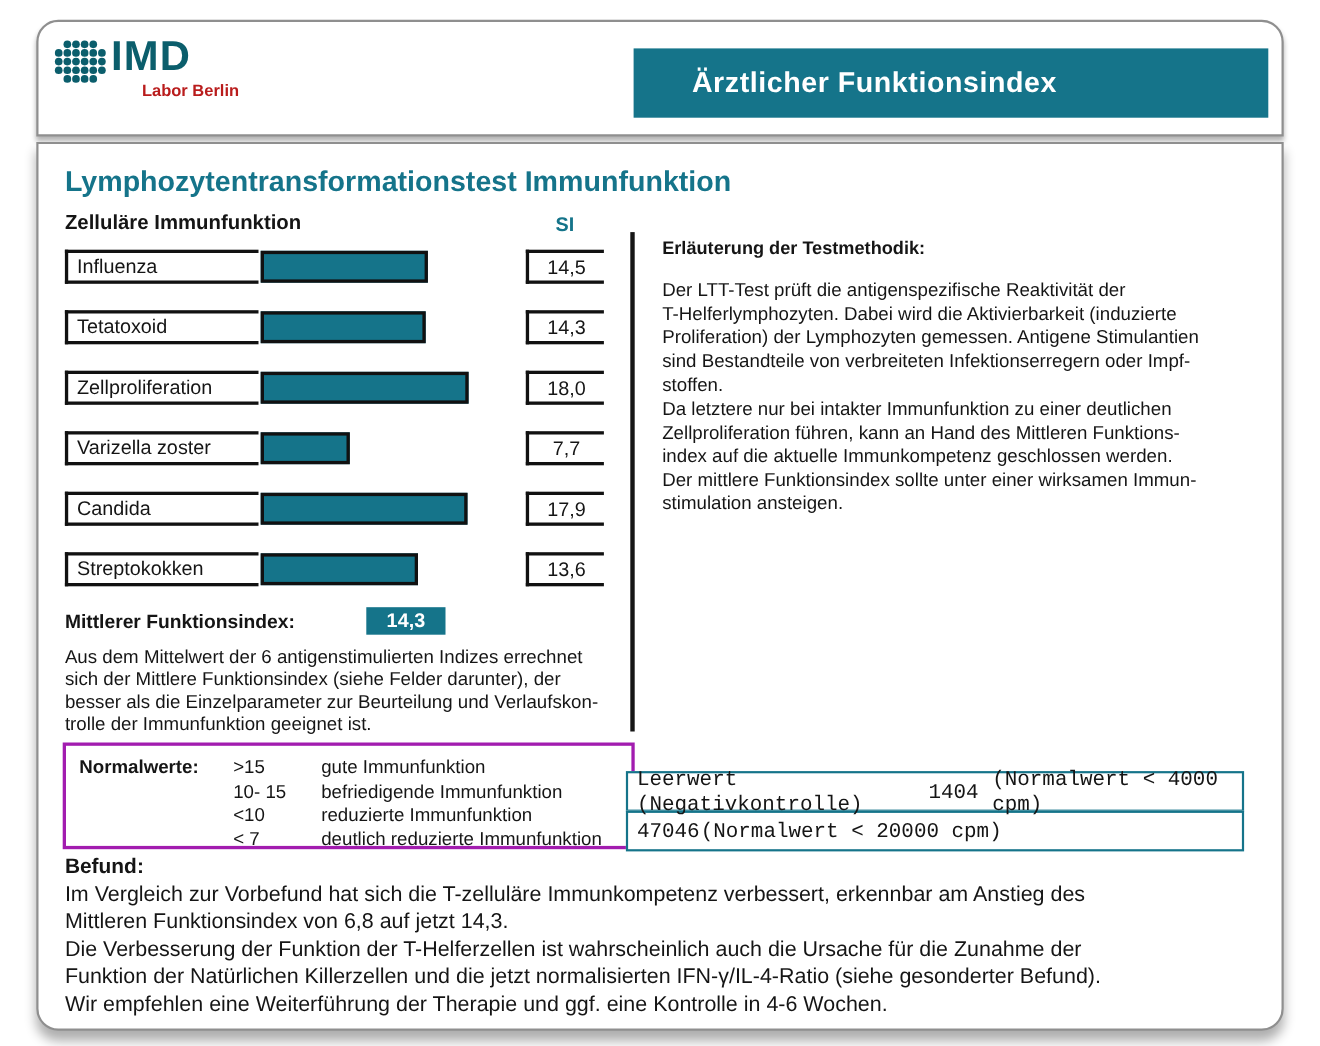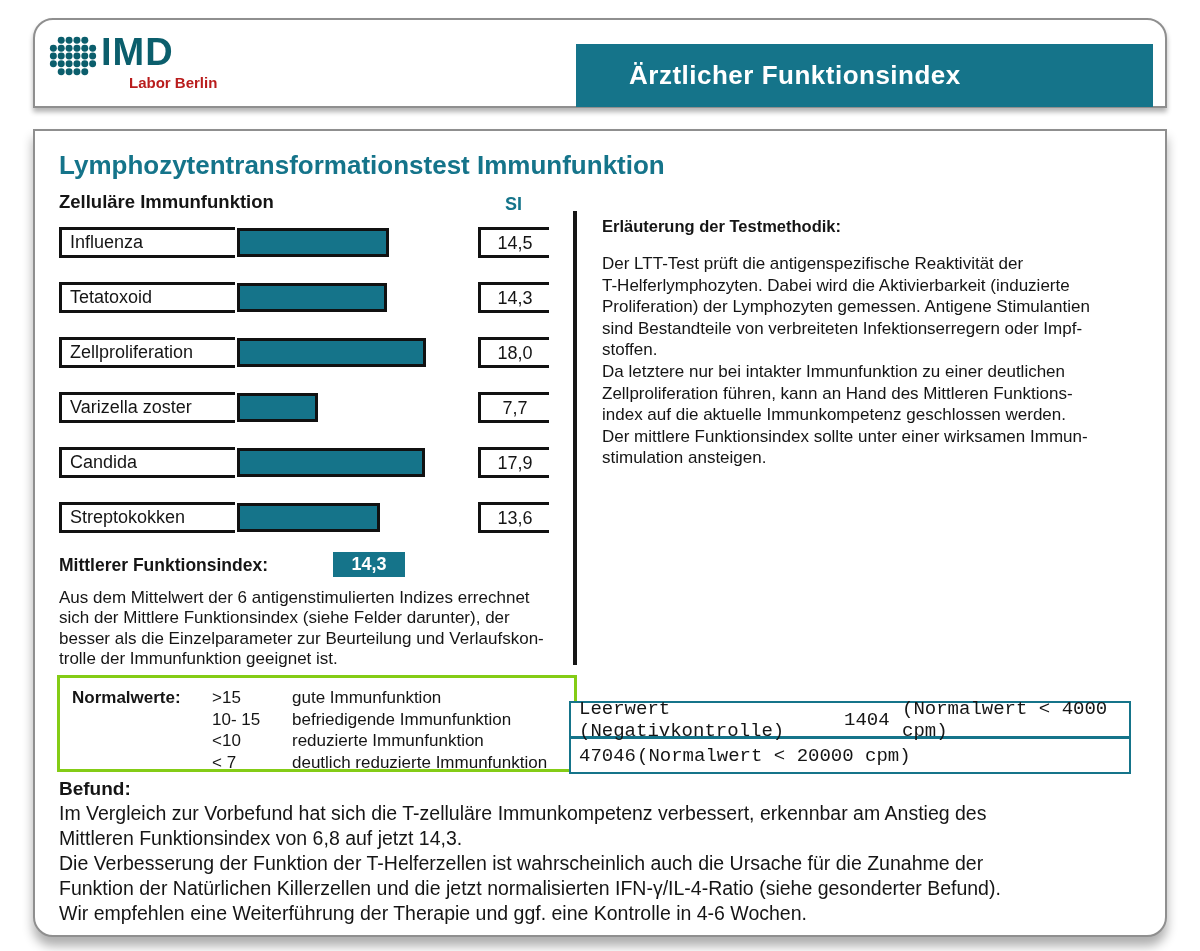--- a/index.html
+++ b/index.html
@@ -6,21 +6,21 @@
     --teal:#15748A;
     --teal-dark:#0B5E6C;
     --ink:#151515;
     --border-gray:#8F8F8F;
   }
   *{box-sizing:border-box;margin:0;padding:0;}
   html,body{width:1200px;height:951px;background:#ffffff;overflow:hidden;
     font-family:"Liberation Sans", sans-serif;color:var(--ink);}
   .card{position:absolute;left:33px;width:1134px;background:#fff;
     border:2px solid var(--border-gray);}
-  .card-top{top:18px;height:90px;border-radius:20px 20px 0 0;
+  .card-top{top:18px;height:106px;border-radius:20px 20px 0 0;
     box-shadow:0 4px 5px rgba(0,0,0,.30);}
   .card-main{top:129px;height:808px;border-radius:0 0 20px 20px;
     box-shadow:0 9px 11px rgba(0,0,0,.32);}
   
   .logo-dots{position:absolute;left:14px;top:15px;width:48px;height:42px;}
   .logo-imd{position:absolute;left:66px;top:13px;font-size:38px;font-weight:bold;
     color:var(--teal-dark);letter-spacing:1px;line-height:38px;}
   .logo-sub{position:absolute;left:94px;top:55px;font-size:15px;font-weight:bold;
     color:#b91c1c;line-height:15px;}
   .banner{position:absolute;left:541px;top:24px;width:577px;height:63px;
@@ -43,21 +43,21 @@
     border:3px solid #111;border-right:none;text-align:center;
     font-size:18px;line-height:26px;background:#fff;}
   .divider{position:absolute;left:538px;top:80px;width:4px;height:454px;background:#161616;}
   .mean-label{position:absolute;left:24px;top:422px;font-size:17.5px;font-weight:bold;line-height:24px;}
   .mean-badge{position:absolute;left:298px;top:421px;width:72px;height:25px;
     background:var(--teal);color:#fff;font-size:18px;font-weight:bold;
     text-align:center;line-height:25px;}
   .mean-note{position:absolute;left:24px;top:457px;width:505px;font-size:17px;
     line-height:20.3px;white-space:pre-line;}
   .normal-box{position:absolute;left:22px;top:544px;width:520px;height:97px;
-    border:3px solid #84cc16;padding:9px 0 0 12px;display:grid;
+    border:3px solid #a21caf;padding:9px 0 0 12px;display:grid;
     grid-template-columns:140px 80px 1fr;grid-auto-rows:21.5px;
     font-size:17px;line-height:21px;}
   .nb-label{grid-column:1;grid-row:1;font-weight:bold;}
   .nb-range{grid-column:2;}
   .nb-desc{grid-column:3;}
   .methodik-heading{position:absolute;left:567px;top:86px;font-size:16.5px;font-weight:bold;}
   .methodik-body{position:absolute;left:567px;top:122px;width:568px;font-size:17px;
     line-height:21.6px;white-space:pre-line;}
   .controls{position:absolute;left:534px;top:570px;width:562px;}
   .control-box{width:562px;height:37px;border:2px solid var(--teal);background:#fff;

